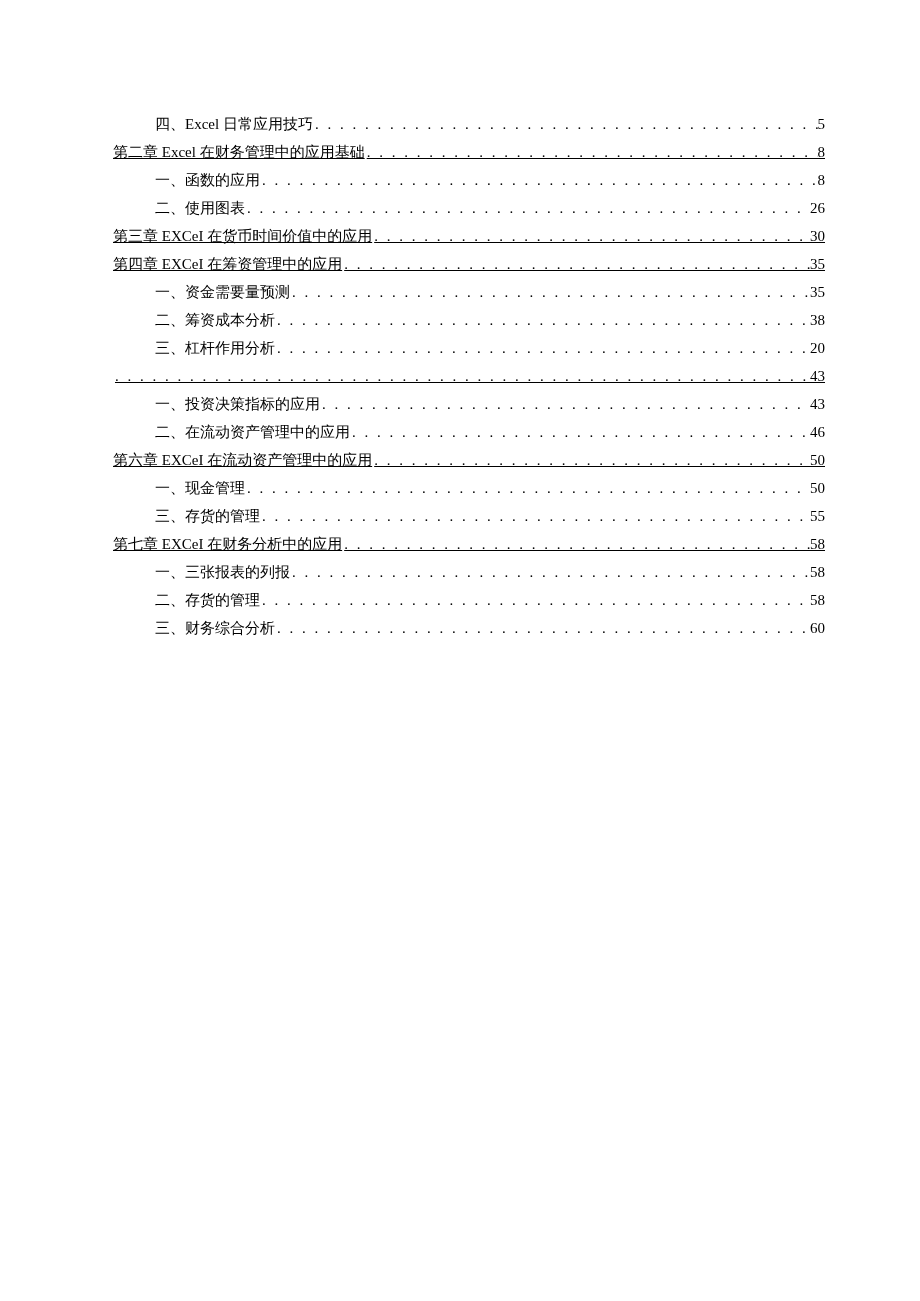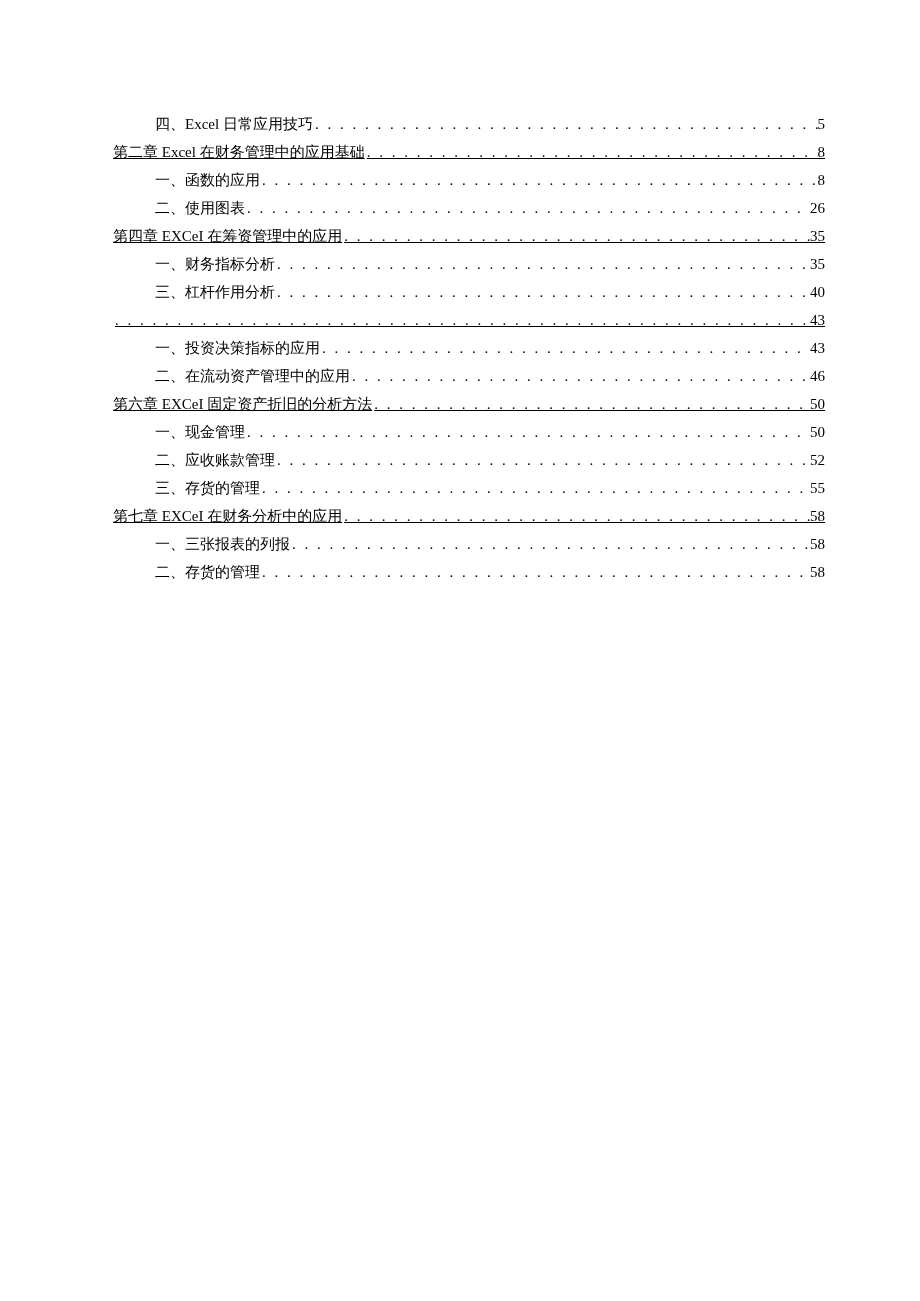--- a/index.html
+++ b/index.html
@@ -52,62 +52,67 @@
       <span class="toc-title">一、函数的应用</span>
       <span class="toc-dots"></span>
       <span class="toc-page">8</span>
     </div>
     <div class="toc-entry level-2">
       <span class="toc-title">二、使用图表</span>
       <span class="toc-dots"></span>
       <span class="toc-page">26</span>
     </div>
     <div class="toc-entry level-1">
+      <span class="toc-title">第三章 EXCeI 在货币时间价值中的应用</span>
+      <span class="toc-dots"></span>
+      <span class="toc-page">30</span>
+    </div>
+    <div class="toc-entry level-1">
       <span class="toc-title">第四章 EXCeI 在筹资管理中的应用</span>
       <span class="toc-dots"></span>
       <span class="toc-page">35</span>
     </div>
     <div class="toc-entry level-2">
-      <span class="toc-title">一、财务指标分析</span>
+      <span class="toc-title">一、资金需要量预测</span>
       <span class="toc-dots"></span>
       <span class="toc-page">35</span>
     </div>
     <div class="toc-entry level-2">
+      <span class="toc-title">二、筹资成本分析</span>
+      <span class="toc-dots"></span>
+      <span class="toc-page">38</span>
+    </div>
+    <div class="toc-entry level-2">
       <span class="toc-title">三、杠杆作用分析</span>
       <span class="toc-dots"></span>
-      <span class="toc-page">40</span>
+      <span class="toc-page">20</span>
     </div>
     <div class="toc-entry level-1">
       <span class="toc-dots"></span>
       <span class="toc-page">43</span>
     </div>
     <div class="toc-entry level-2">
       <span class="toc-title">一、投资决策指标的应用</span>
       <span class="toc-dots"></span>
       <span class="toc-page">43</span>
     </div>
     <div class="toc-entry level-2">
       <span class="toc-title">二、在流动资产管理中的应用</span>
       <span class="toc-dots"></span>
       <span class="toc-page">46</span>
     </div>
     <div class="toc-entry level-1">
-      <span class="toc-title">第六章 EXCeI 固定资产折旧的分析方法</span>
+      <span class="toc-title">第六章 EXCeI 在流动资产管理中的应用</span>
       <span class="toc-dots"></span>
       <span class="toc-page">50</span>
     </div>
     <div class="toc-entry level-2">
       <span class="toc-title">一、现金管理</span>
       <span class="toc-dots"></span>
       <span class="toc-page">50</span>
-    </div>
-    <div class="toc-entry level-2">
-      <span class="toc-title">二、应收账款管理</span>
-      <span class="toc-dots"></span>
-      <span class="toc-page">52</span>
     </div>
     <div class="toc-entry level-2">
       <span class="toc-title">三、存货的管理</span>
       <span class="toc-dots"></span>
       <span class="toc-page">55</span>
     </div>
     <div class="toc-entry level-1">
       <span class="toc-title">第七章 EXCeI 在财务分析中的应用</span>
       <span class="toc-dots"></span>
       <span class="toc-page">58</span>
@@ -115,13 +120,18 @@
     <div class="toc-entry level-2">
       <span class="toc-title">一、三张报表的列报</span>
       <span class="toc-dots"></span>
       <span class="toc-page">58</span>
     </div>
     <div class="toc-entry level-2">
       <span class="toc-title">二、存货的管理</span>
       <span class="toc-dots"></span>
       <span class="toc-page">58</span>
     </div>
+    <div class="toc-entry level-2">
+      <span class="toc-title">三、财务综合分析</span>
+      <span class="toc-dots"></span>
+      <span class="toc-page">60</span>
+    </div>
   </div>
 
 </body></html>

